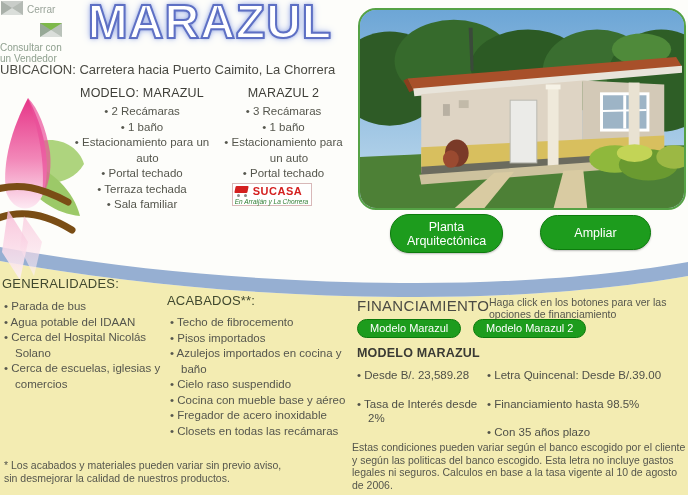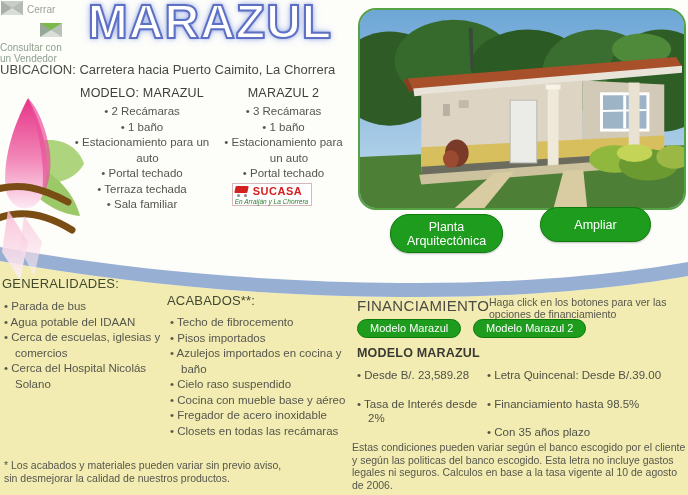--- a/index.html
+++ b/index.html
@@ -66,21 +66,21 @@
   #photo svg { display:block; width:100%; height:100%; }
 
   
   .photo-btn {
     position:absolute; background:#1d9c1d; border:1px solid #0d7c0d; color:#fff;
     border-radius:19px; display:flex; align-items:center; justify-content:center;
     text-align:center; font-size:12.5px; line-height:1.12; cursor:pointer;
     box-shadow:0 1px 2px rgba(0,0,0,.25);
   }
   #btn-planta { left:390px; top:214px; width:113px; height:39px; }
-  #btn-ampliar { left:540px; top:207px; width:111px; height:35px;text-align:right; }
+  #btn-ampliar { left:540px; top:215px; width:111px; height:35px;text-align:right; }
 
   
   #flower { position:absolute; left:-6px; top:92px; width:92px; height:192px; pointer-events:none; }
 
   
   .sec-head { position:absolute; font-size:13px; color:#41492f; letter-spacing:.2px; }
   #generalidades-head { left:2px; top:276px; }
   #acabados-head { left:167px; top:293px; }
   #generalidades-list { position:absolute; left:4px; top:299px; width:160px; }
   #acabados-list { position:absolute; left:170px; top:315px; width:180px; }
@@ -241,22 +241,22 @@
     </svg>
   </div>
 
   <div class="photo-btn" id="btn-planta">Planta Arquitectónica</div>
   <div class="photo-btn" id="btn-ampliar">Ampliar</div>
 
   <div class="sec-head" id="generalidades-head">GENERALIDADES:</div>
   <ul class="blist" id="generalidades-list">
     <li>Parada de bus</li>
     <li>Agua potable del IDAAN</li>
+    <li>Cerca del Hospital Nicolás Solano</li>
     <li>Cerca de escuelas, iglesias y comercios</li>
-    <li>Cerca del Hospital Nicolás Solano</li>
   </ul>
 
   <div class="sec-head" id="acabados-head">ACABADOS**:</div>
   <ul class="blist" id="acabados-list">
     <li>Techo de fibrocemento</li>
     <li>Pisos importados</li>
     <li>Azulejos importados en cocina y baño</li>
     <li>Cielo raso suspendido</li>
     <li>Cocina con mueble base  y aéreo</li>
     <li>Fregador de acero inoxidable</li>

